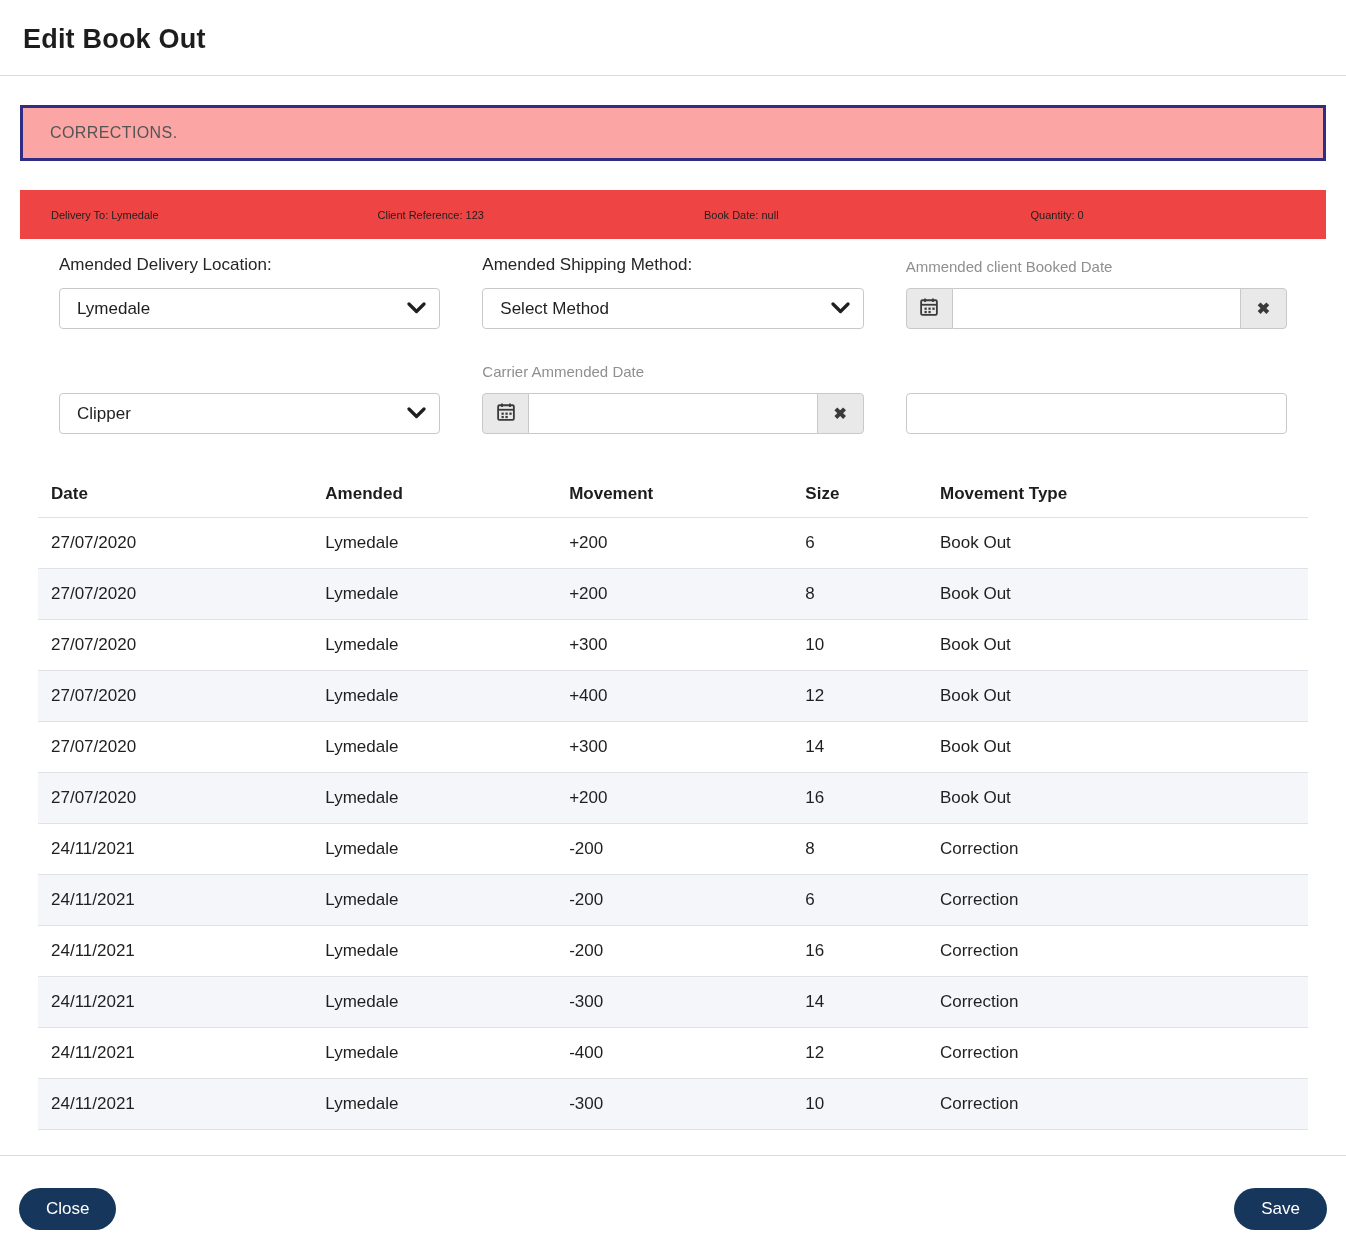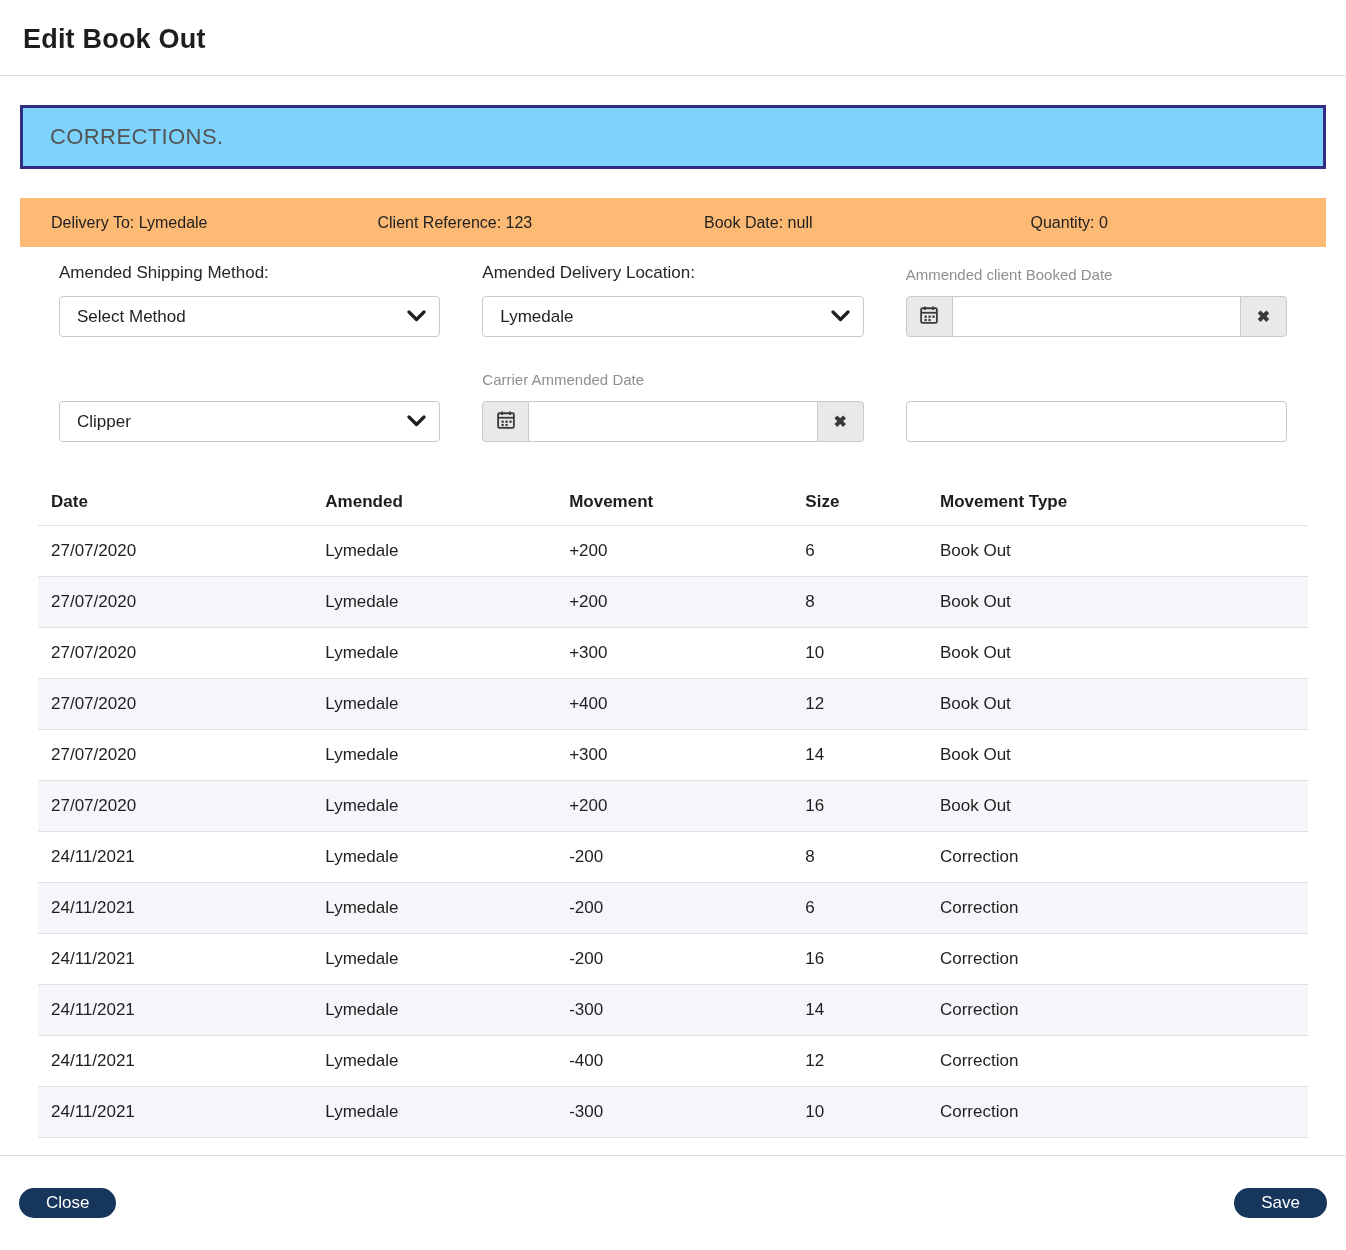--- a/index.html
+++ b/index.html
@@ -13,36 +13,36 @@
   }
 
   
   .header { padding: 24px 23px 20px; border-bottom: 1px solid #dcdcdc; }
   .header h1 { font-size: 27px; font-weight: 700; color: #1d1d1d; letter-spacing: 0.2px; }
 
   
   .corrections {
     margin: 29px 20px 0;
     border: 3px solid #322d84;
-    background: #7dd3fc;
+    background: #fca5a5;
     padding: 16px 27px;
-    font-size: 22px;
+    font-size: 16px;
     color: #545454;
     letter-spacing: 0.4px;
   }
 
   
   .summary-bar {
     margin: 29px 20px 16px;
-    background: #fdba74;
+    background: #ef4444;
     height: 49px;
     display: grid;
     grid-template-columns: repeat(4, 1fr);
     align-items: center;
-    font-size: 16px;
+    font-size: 11px;
     color: #1f1f1f;
   }
   .summary-bar .cell { padding-left: 31px; white-space: nowrap; }
 
   
   .form-grid {
     margin: 14px 20px 0;
     padding: 0 39px;
     display: grid;
     grid-template-columns: 1fr 1fr 1fr;
@@ -115,21 +115,21 @@
   th.c3, td.c3 { width: 10.6%; }
 
   
   .footer {
     position: absolute; left: 0; right: 0; top: 1155px;
     border-top: 1px solid #dcdcdc;
     padding: 32px 19px 0;
     display: flex; justify-content: space-between; align-items: center;
   }
   .btn {
-    height: 30px;
+    height: 42px;
     padding: 0 27px;
     border: none;
     border-radius: 21px;
     background: #16365c;
     color: #ffffff;
     font-size: 17px;
     font-family: "Liberation Sans", sans-serif;
     cursor: pointer;
   }
 </style>
@@ -147,35 +147,35 @@
 <div class="summary-bar">
   <div class="cell">Delivery To: Lymedale</div>
   <div class="cell">Client Reference: 123</div>
   <div class="cell">Book Date: null</div>
   <div class="cell">Quantity: 0</div>
 </div>
 
 <div class="form-grid">
 
   <div class="field">
-    <span class="lbl label-dark">Amended Shipping Method:</span>
+    <span class="lbl label-dark">Amended Delivery Location:</span>
     <div class="select">
-      <span>Select Method</span>
+      <span>Lymedale</span>
       <span>
         <svg width="19" height="12" viewBox="0 0 19 12">
             <path d="M2 2 L9.5 9.5 L17 2" fill="none" stroke="#1f1f1f" stroke-width="3.2" stroke-linecap="round" stroke-linejoin="round"></path>
           </svg>
       </span>
     </div>
   </div>
 
   <div class="field">
-    <span class="lbl label-dark">Amended Delivery Location:</span>
+    <span class="lbl label-dark">Amended Shipping Method:</span>
     <div class="select">
-      <span>Lymedale</span>
+      <span>Select Method</span>
       <span>
         <svg width="19" height="12" viewBox="0 0 19 12">
             <path d="M2 2 L9.5 9.5 L17 2" fill="none" stroke="#1f1f1f" stroke-width="3.2" stroke-linecap="round" stroke-linejoin="round"></path>
           </svg>
       </span>
     </div>
   </div>
 
   <div class="field">
     <span class="lbl label-muted">Ammended client Booked Date</span>

